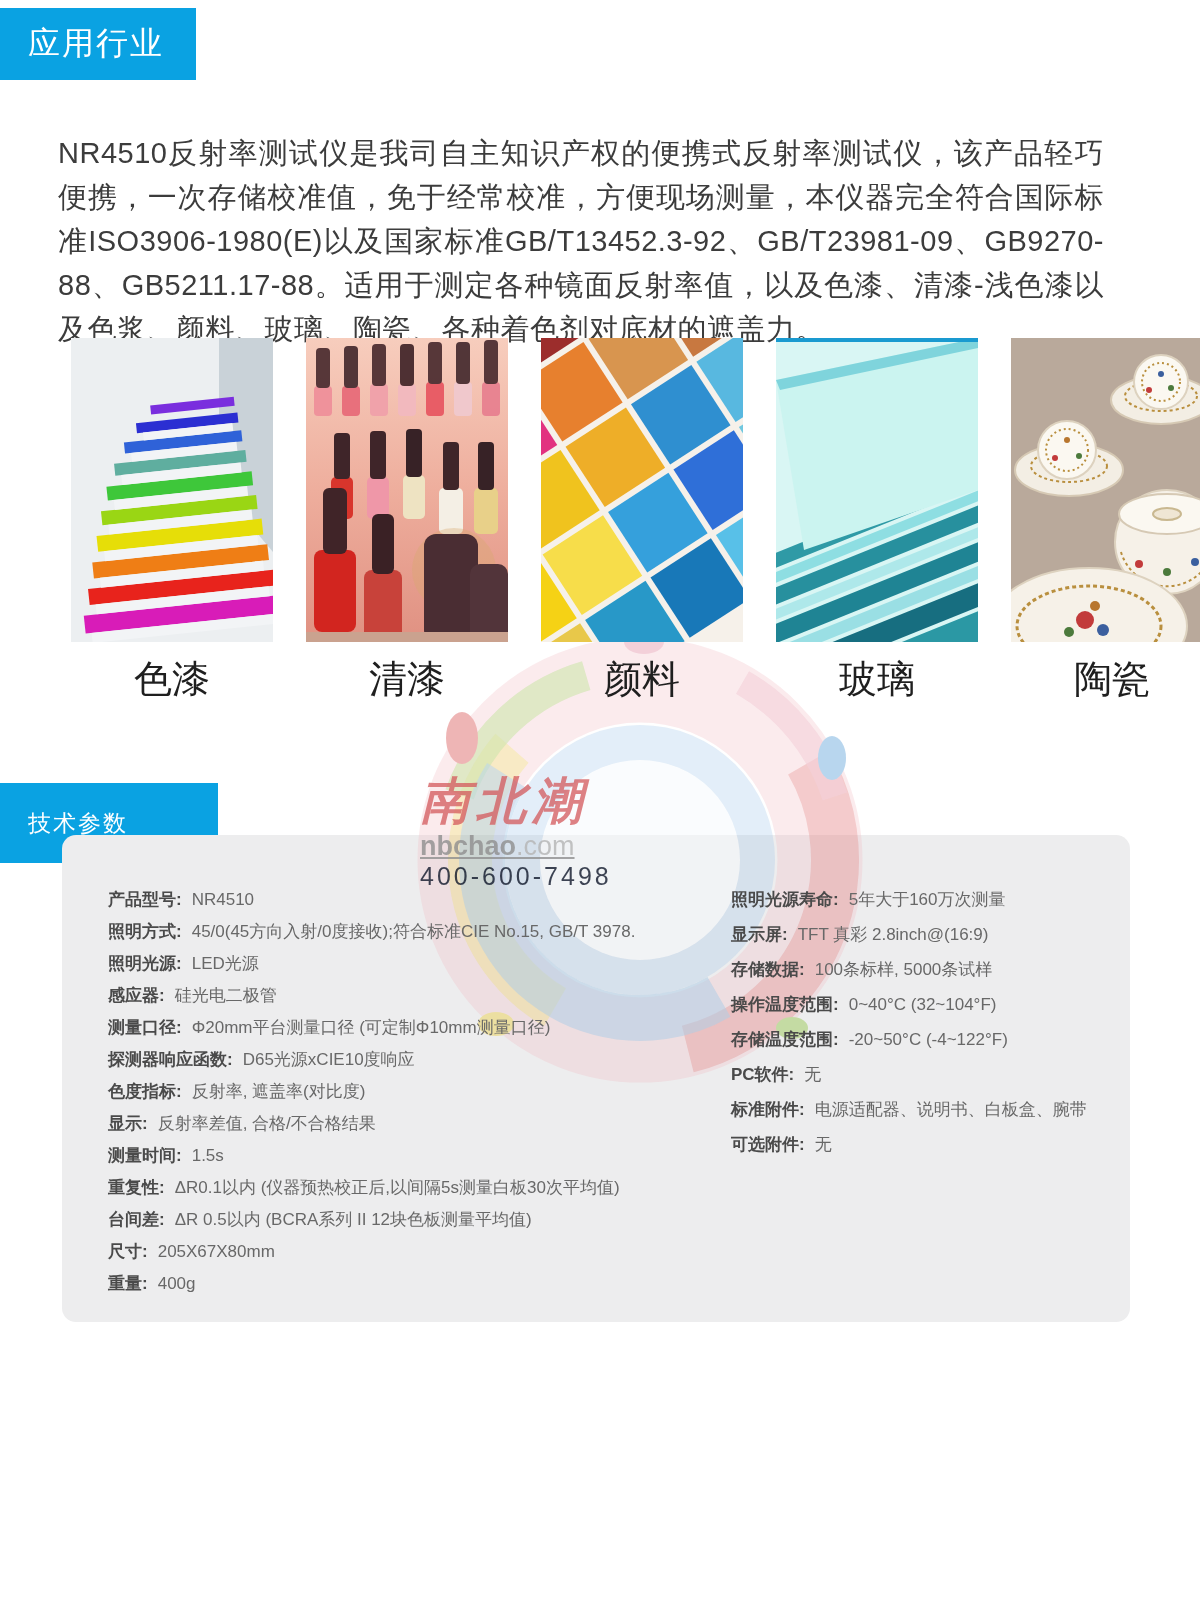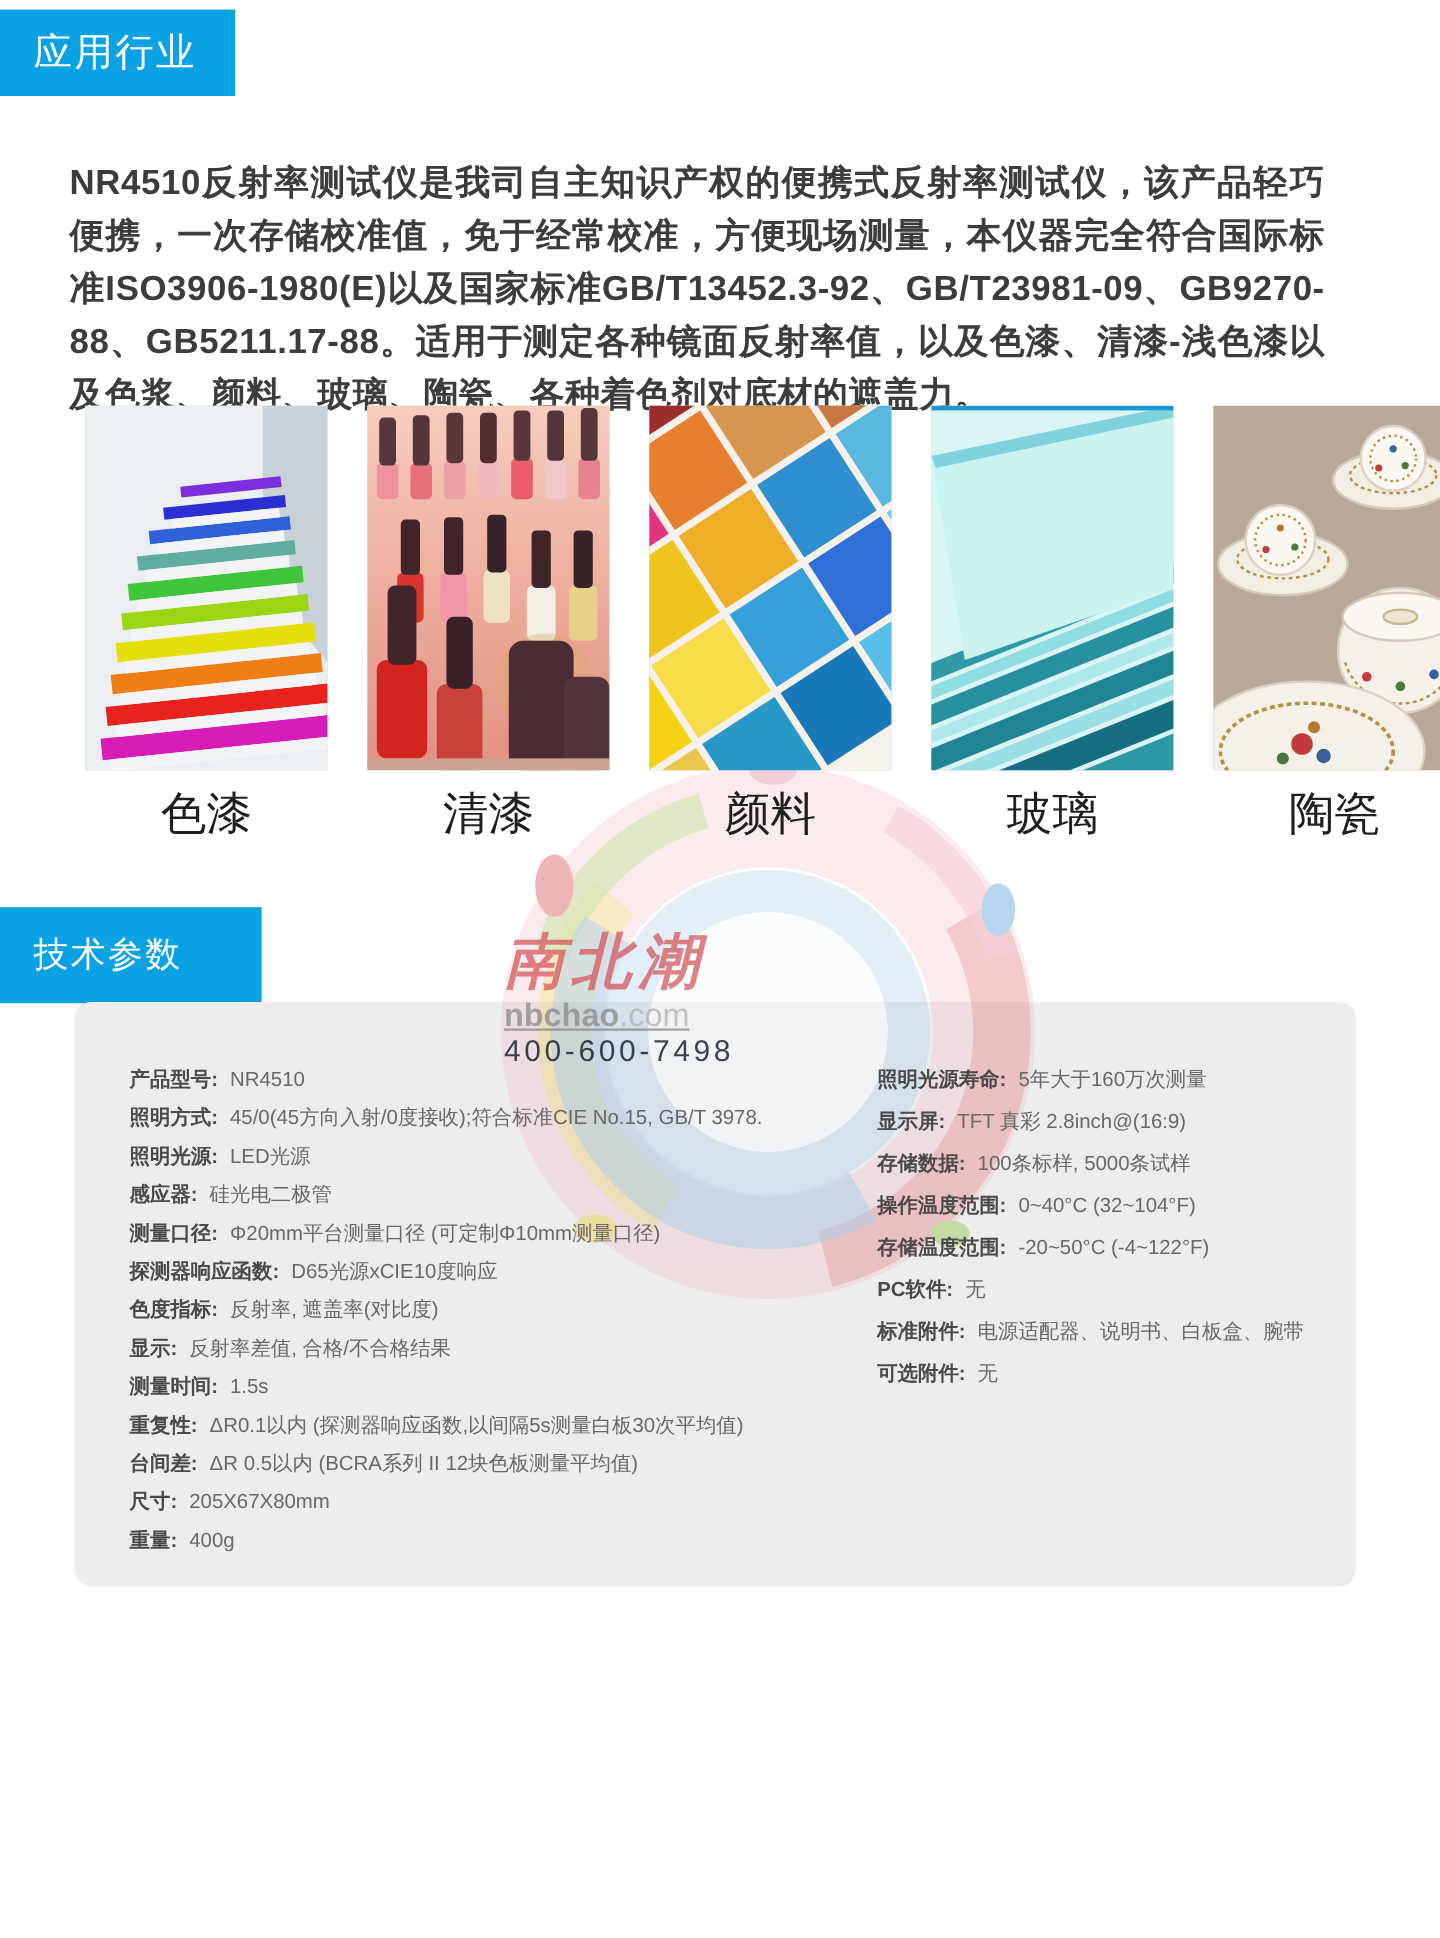--- a/index.html
+++ b/index.html
@@ -4,26 +4,26 @@
 <style>
   html,body{margin:0;padding:0;background:#fff;}
   body{font-family:"Liberation Sans","DejaVu Sans",sans-serif;}
   #page{position:relative;width:1200px;height:1615px;background:#ffffff;overflow:hidden;}
 
   
   .badge{position:absolute;left:0;background:#0aa2e2;color:#ffffff;
          display:flex;align-items:center;padding:0 18px 0 28px;
          font-size:32px;letter-spacing:2px;}
   #badge-apps{top:8px;height:72px;min-width:150px;}
-  #badge-specs{top:756px;height:80px;min-width:172px;font-size:29px;}
+  #badge-specs{top:783px;height:80px;min-width:172px;font-size:23px;}
 
   
   #description{position:absolute;left:58px;top:102px;width:1046px;
                font-size:29px;line-height:44px;color:#3c3c3c;
-               text-align:justify;letter-spacing:0.5px;z-index:2;font-weight:bold;}
+               text-align:justify;letter-spacing:0.5px;z-index:2;}
 
   
   #industries{position:absolute;left:71px;top:338px;display:flex;gap:33px;z-index:2;}
   .industry{width:202px;display:flex;flex-direction:column;align-items:center;}
   .photo{width:202px;height:304px;overflow:hidden;background:#ddd;}
   .photo svg{display:block;}
   .industry-label{margin-top:12px;font-size:38px;font-weight:500;color:#1f1f1f;line-height:50px;}
 
   
   #specs-panel{position:absolute;left:62px;top:835px;width:1068px;height:487px;
@@ -310,21 +310,21 @@
     <li class="spec-row">
         <span class="spec-label">显示:</span>
         <span class="spec-value">反射率差值, 合格/不合格结果</span>
       </li>
     <li class="spec-row">
         <span class="spec-label">测量时间:</span>
         <span class="spec-value">1.5s</span>
       </li>
     <li class="spec-row">
         <span class="spec-label">重复性:</span>
-        <span class="spec-value">ΔR0.1以内 (探测器响应函数,以间隔5s测量白板30次平均值)</span>
+        <span class="spec-value">ΔR0.1以内 (仪器预热校正后,以间隔5s测量白板30次平均值)</span>
       </li>
     <li class="spec-row">
         <span class="spec-label">台间差:</span>
         <span class="spec-value">ΔR 0.5以内 (BCRA系列 II 12块色板测量平均值)</span>
       </li>
     <li class="spec-row">
         <span class="spec-label">尺寸:</span>
         <span class="spec-value">205X67X80mm</span>
       </li>
     <li class="spec-row">

